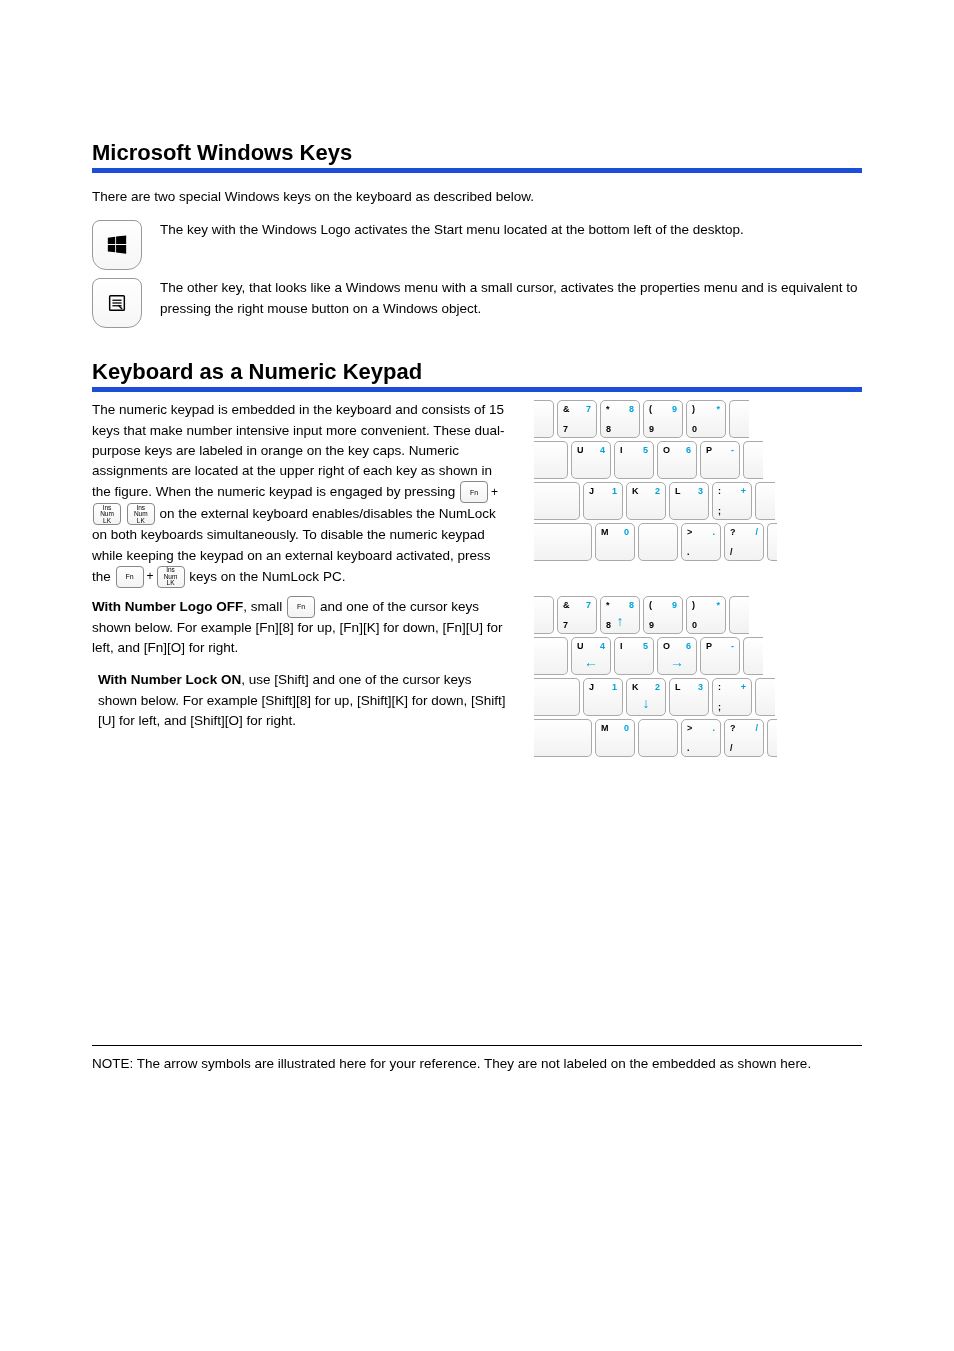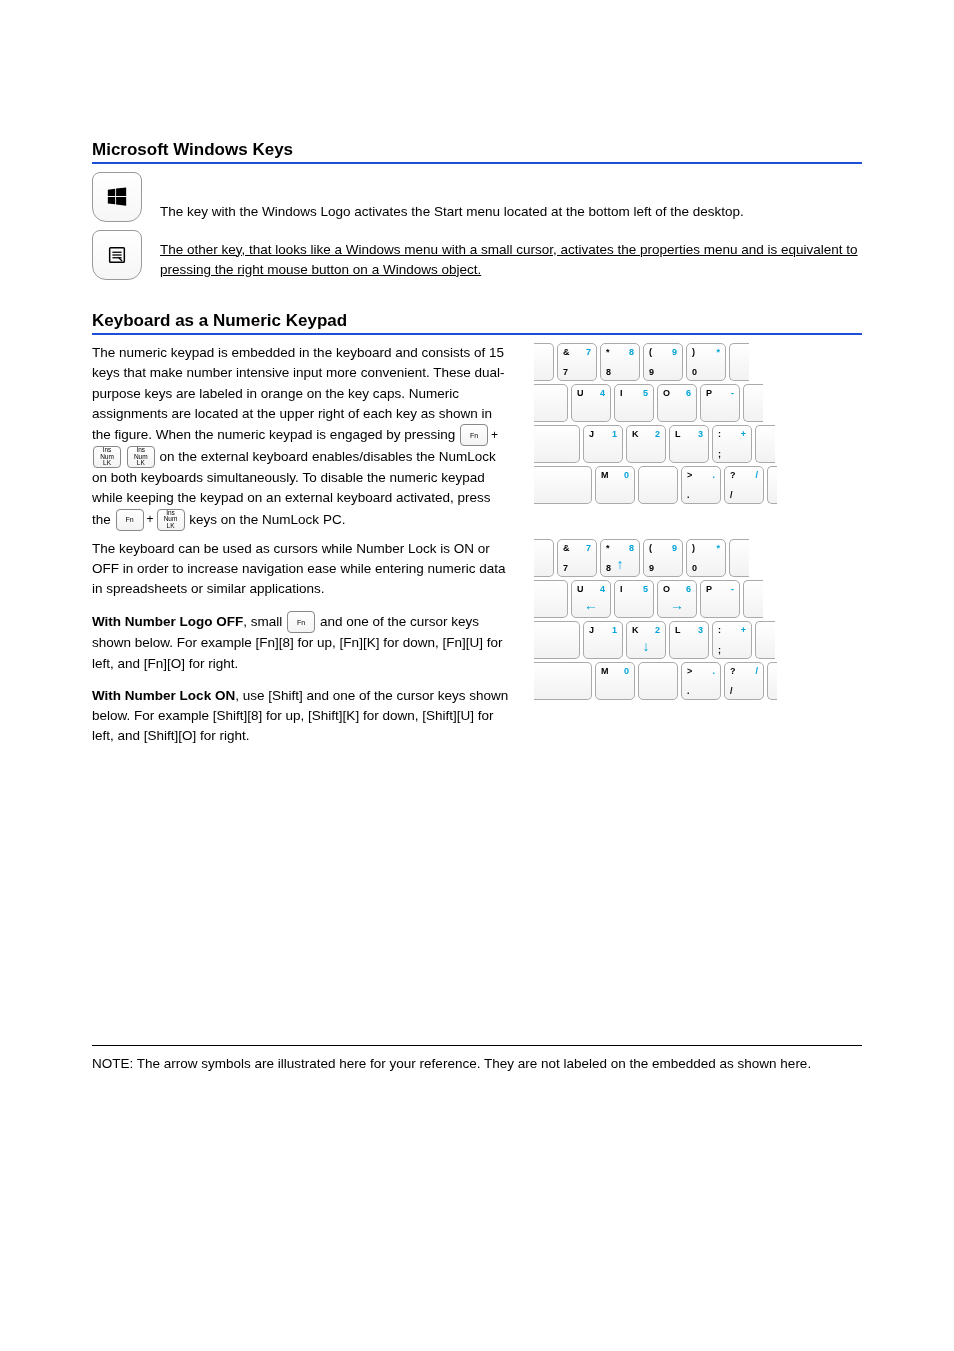--- a/index.html
+++ b/index.html
@@ -13,32 +13,32 @@
     position: relative;
   }
   .page {
     position: absolute;
     left: 92px;
     top: 140px;
     width: 770px;
   }
   h3.section {
     margin: 0 0 4px 0;
-    font-size: 17px;
+    font-size: 22px;
     font-weight: bold;
-    border-bottom: 2px solid #1d4ed8;
+    border-bottom: 5px solid #1d4ed8;
     padding-bottom: 2px;
   }
   .body-text {
     font-size: 13.5px;
     line-height: 1.5;
   }
   .two-col {
     display: flex;
-    align-items: flex-end;
+    align-items: flex-start;
     gap: 18px;
     margin-top: 8px;
   }
   .bold { font-weight: bold; }
   .key-icon {
     width: 50px;
     height: 50px;
     border: 1px solid #999;
     border-radius: 8px 8px 14px 14px / 8px 8px 14px 14px;
     display: flex;
@@ -127,36 +127,37 @@
     font-size: 13.5px;
   }
   .plus-inline { font-size:12px; margin:0 2px; }
 </style>
 </head>
 <body>
 
 <div class="page">
 
   <h3 class="section">Microsoft Windows Keys</h3>
+  <p class="body-text">There are two special Windows keys on the keyboard as described below.</p>
 
   <div class="two-col">
     <div class="key-icon">
       <svg viewBox="0 0 24 24">
           <g fill="#000">
             <path d="M2 4 L10 3 L10 11 L2 11 Z"></path>
             <path d="M11 2.8 L22 1.5 L22 11 L11 11 Z"></path>
             <path d="M2 12 L10 12 L10 20 L2 19 Z"></path>
             <path d="M11 12 L22 12 L22 21.5 L11 20.2 Z"></path>
           </g>
         </svg>
     </div>
     <p class="body-text" style="margin:0;">The key with the Windows Logo activates the Start menu located at the bottom left of the desktop.</p>
   </div>
 
-  <div class="two-col" style="text-decoration:underline;">
+  <div class="two-col" style="">
     <div class="key-icon">
       <svg viewBox="0 0 24 24">
           <rect x="4" y="4" width="16" height="16" fill="none" stroke="#000" stroke-width="1.6" rx="1"></rect>
           <line x1="7" y1="9" x2="17" y2="9" stroke="#000" stroke-width="1.4"></line>
           <line x1="7" y1="12" x2="17" y2="12" stroke="#000" stroke-width="1.4"></line>
           <line x1="7" y1="15" x2="17" y2="15" stroke="#000" stroke-width="1.4"></line>
           <path d="M14 14 L18 18 L17 19 L13 15 Z" fill="#000"></path>
         </svg>
     </div>
     <p class="body-text" style="margin:0;">The other key, that looks like a Windows menu with a small cursor, activates the properties menu and is equivalent to pressing the right mouse button on a Windows object.</p>
@@ -268,27 +269,26 @@
             </div>
             <div class="cap partial-r" style="width: 10px;"></div>
           </div>
         </div>
     </div>
   </div>
 
 
   <div class="numpad-block">
     <div class="numpad-left">
-      <p style="margin:0 0 12px 0;">The keyboard can be used as cursors while Number Lock is ON or OFF in order to increase navigation ease while entering numeric data in spreadsheets or similar applications.</p>
       <p style="margin:0 0 12px 0;">
         <span class="bold">With Number Logo OFF</span><span>, small </span>
         <span class="mini-key">Fn</span>
         <span> and one of the cursor keys shown below. For example [Fn][8] for up, [Fn][K] for down, [Fn][U] for left, and [Fn][O] for right.</span>
       </p>
-      <p style="margin:0;">
+      <p style="margin:6px;">
         <span class="bold">With Number Lock ON</span><span>, use [Shift] and one of the cursor keys shown below. For example [Shift][8] for up, [Shift][K] for down, [Shift][U] for left, and [Shift][O] for right.</span>
       </p>
     </div>
     <div class="numpad-right">
       <div class="kbd-pad" id="kbd2">
           <div class="kbd-row">
             <div class="cap partial-l" style="width: 20px;"></div>
             <div class="cap" style="width: 40px;">
               <span class="lbl tl">&amp;</span>
               <span class="lbl bl">7</span>

